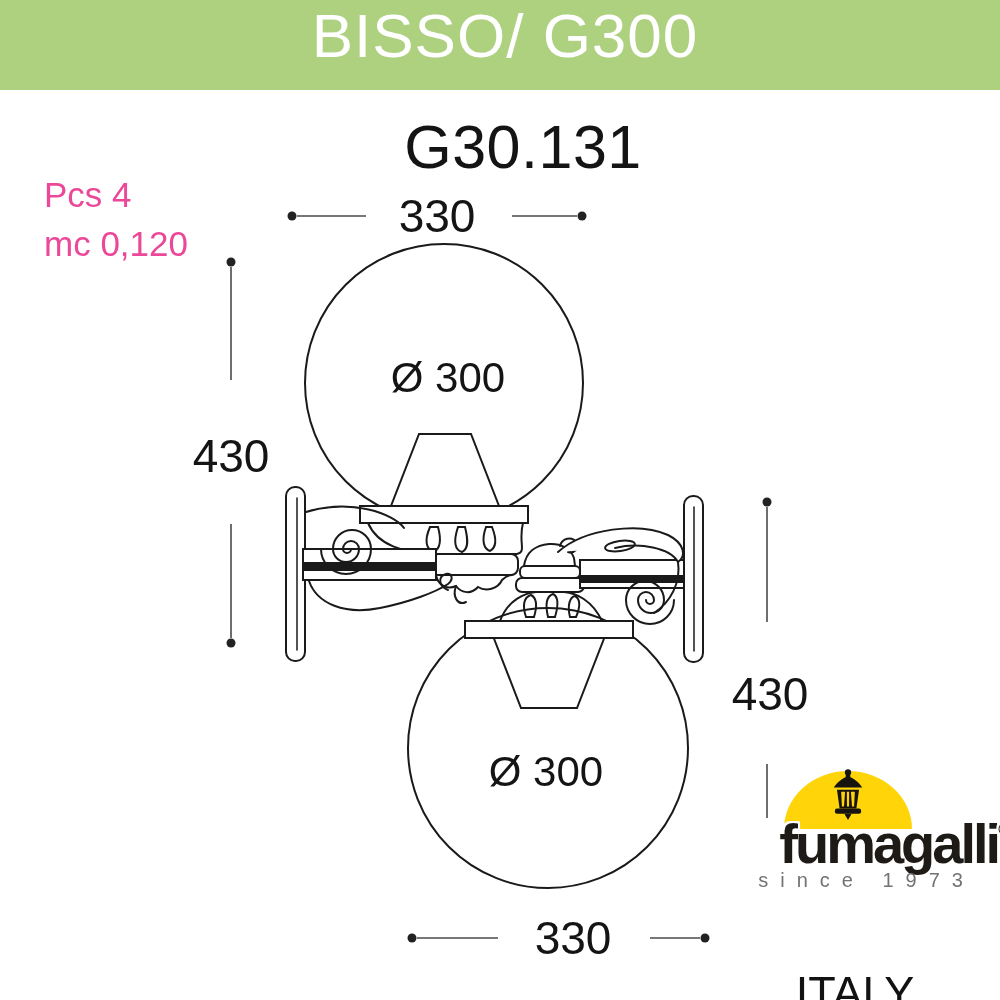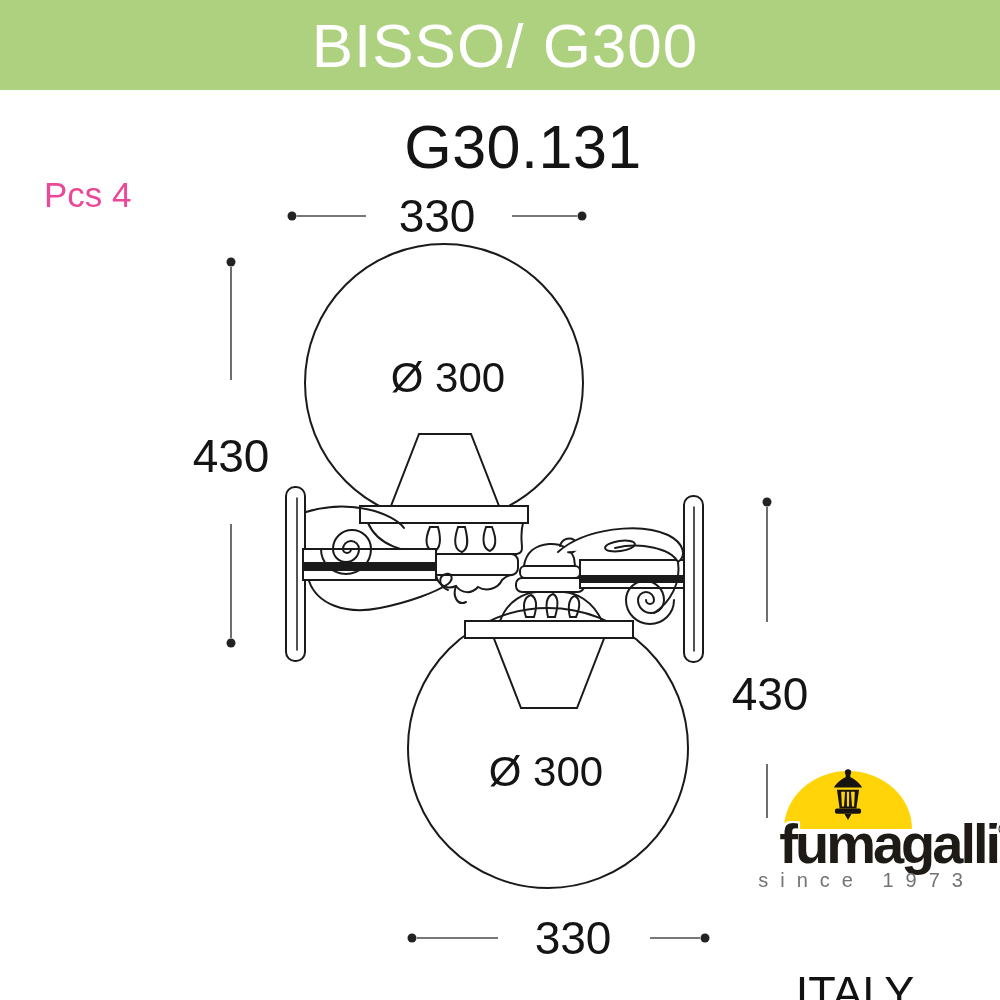--- a/index.html
+++ b/index.html
@@ -4,21 +4,21 @@
 <style>
   html,body{margin:0;padding:0;background:#fff;}
   #page{
     position:relative;width:1000px;height:1000px;overflow:hidden;
     font-family:"Liberation Sans","DejaVu Sans",sans-serif;
     background:#ffffff;color:#1a1a1a;
   }
   
   .header{
     position:absolute;left:0;top:0;width:1000px;height:90px;
-    background:#aed180;display:flex;align-items:center;justify-content:center;
+    background:#aed180;display:flex;justify-content:center;
   }
   .header .title{
     color:#ffffff;font-size:62px;font-weight:400;letter-spacing:1px;
     transform:translateX(5px);
   }
   
   .model-code{
     position:absolute;left:0;top:112px;width:1000px;text-align:center;
     font-size:61px;color:#141414;letter-spacing:0.5px;padding-left:23px;
   }
@@ -62,20 +62,21 @@
 <div id="page">
 
   <div class="header">
     <span class="title">BISSO/ G300</span>
   </div>
 
   <div class="model-code">G30.131</div>
 
   <div class="specs">
     <div>Pcs 4</div>
+    <div>mc 0,120</div>
   </div>
 
   <svg class="drawing" viewBox="0 0 1000 1000">
 
     <g stroke="#1a1a1a" stroke-width="2" fill="none" stroke-linecap="round">
       <circle cx="444" cy="383" r="139" fill="#ffffff"></circle>
       <path d="M419,434 L471,434 L499,506 L391,506 Z" fill="#ffffff"></path>
       <rect x="360" y="506" width="168" height="17" fill="#ffffff"></rect>
 
       <path d="M368,523 C378,546 404,552 431,554 L517,554 C527,552 518,542 523,523"></path>

